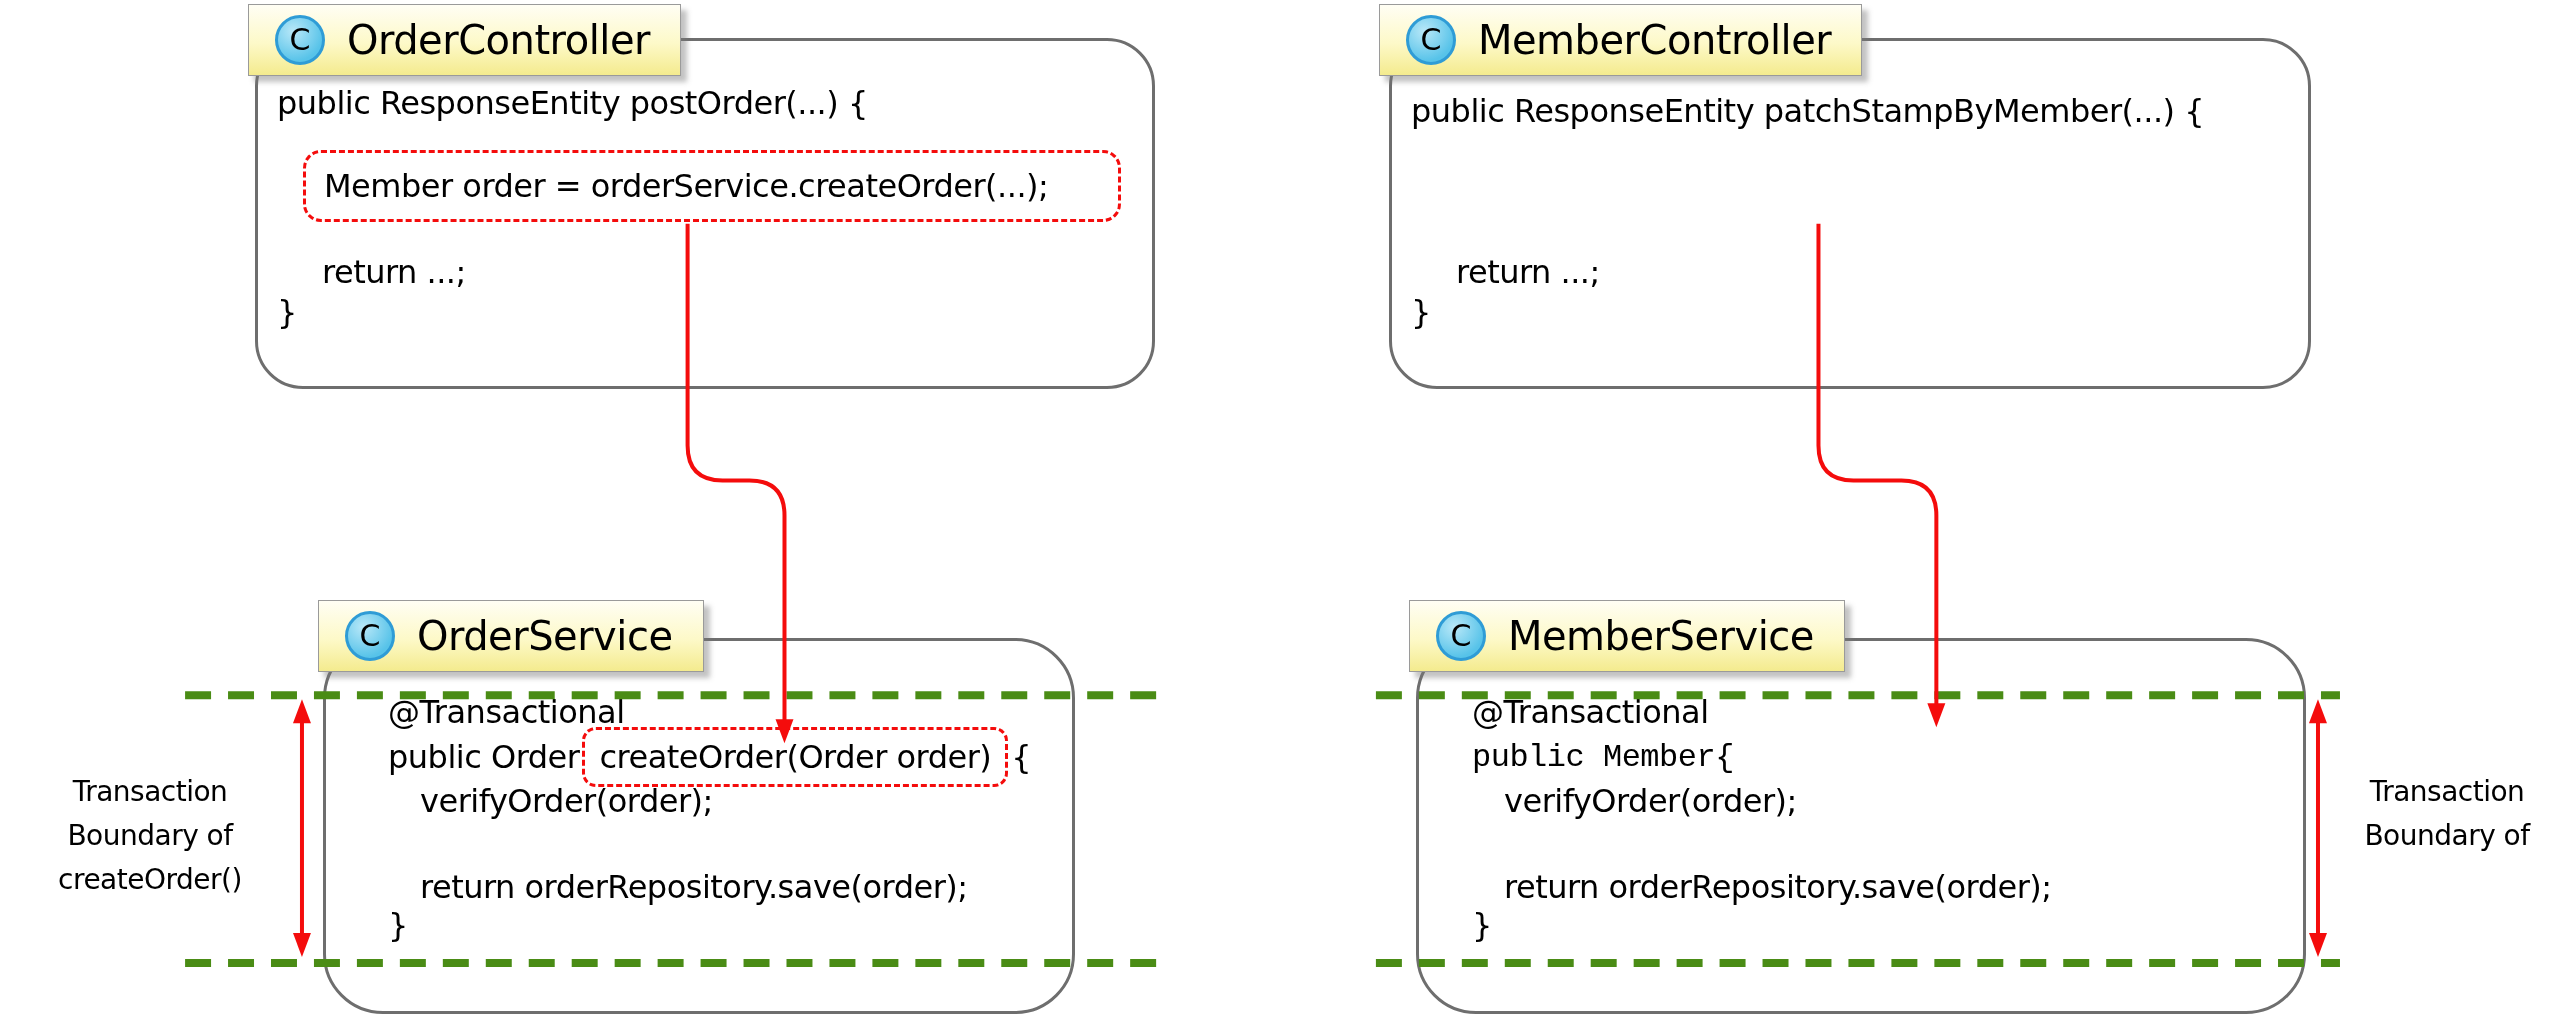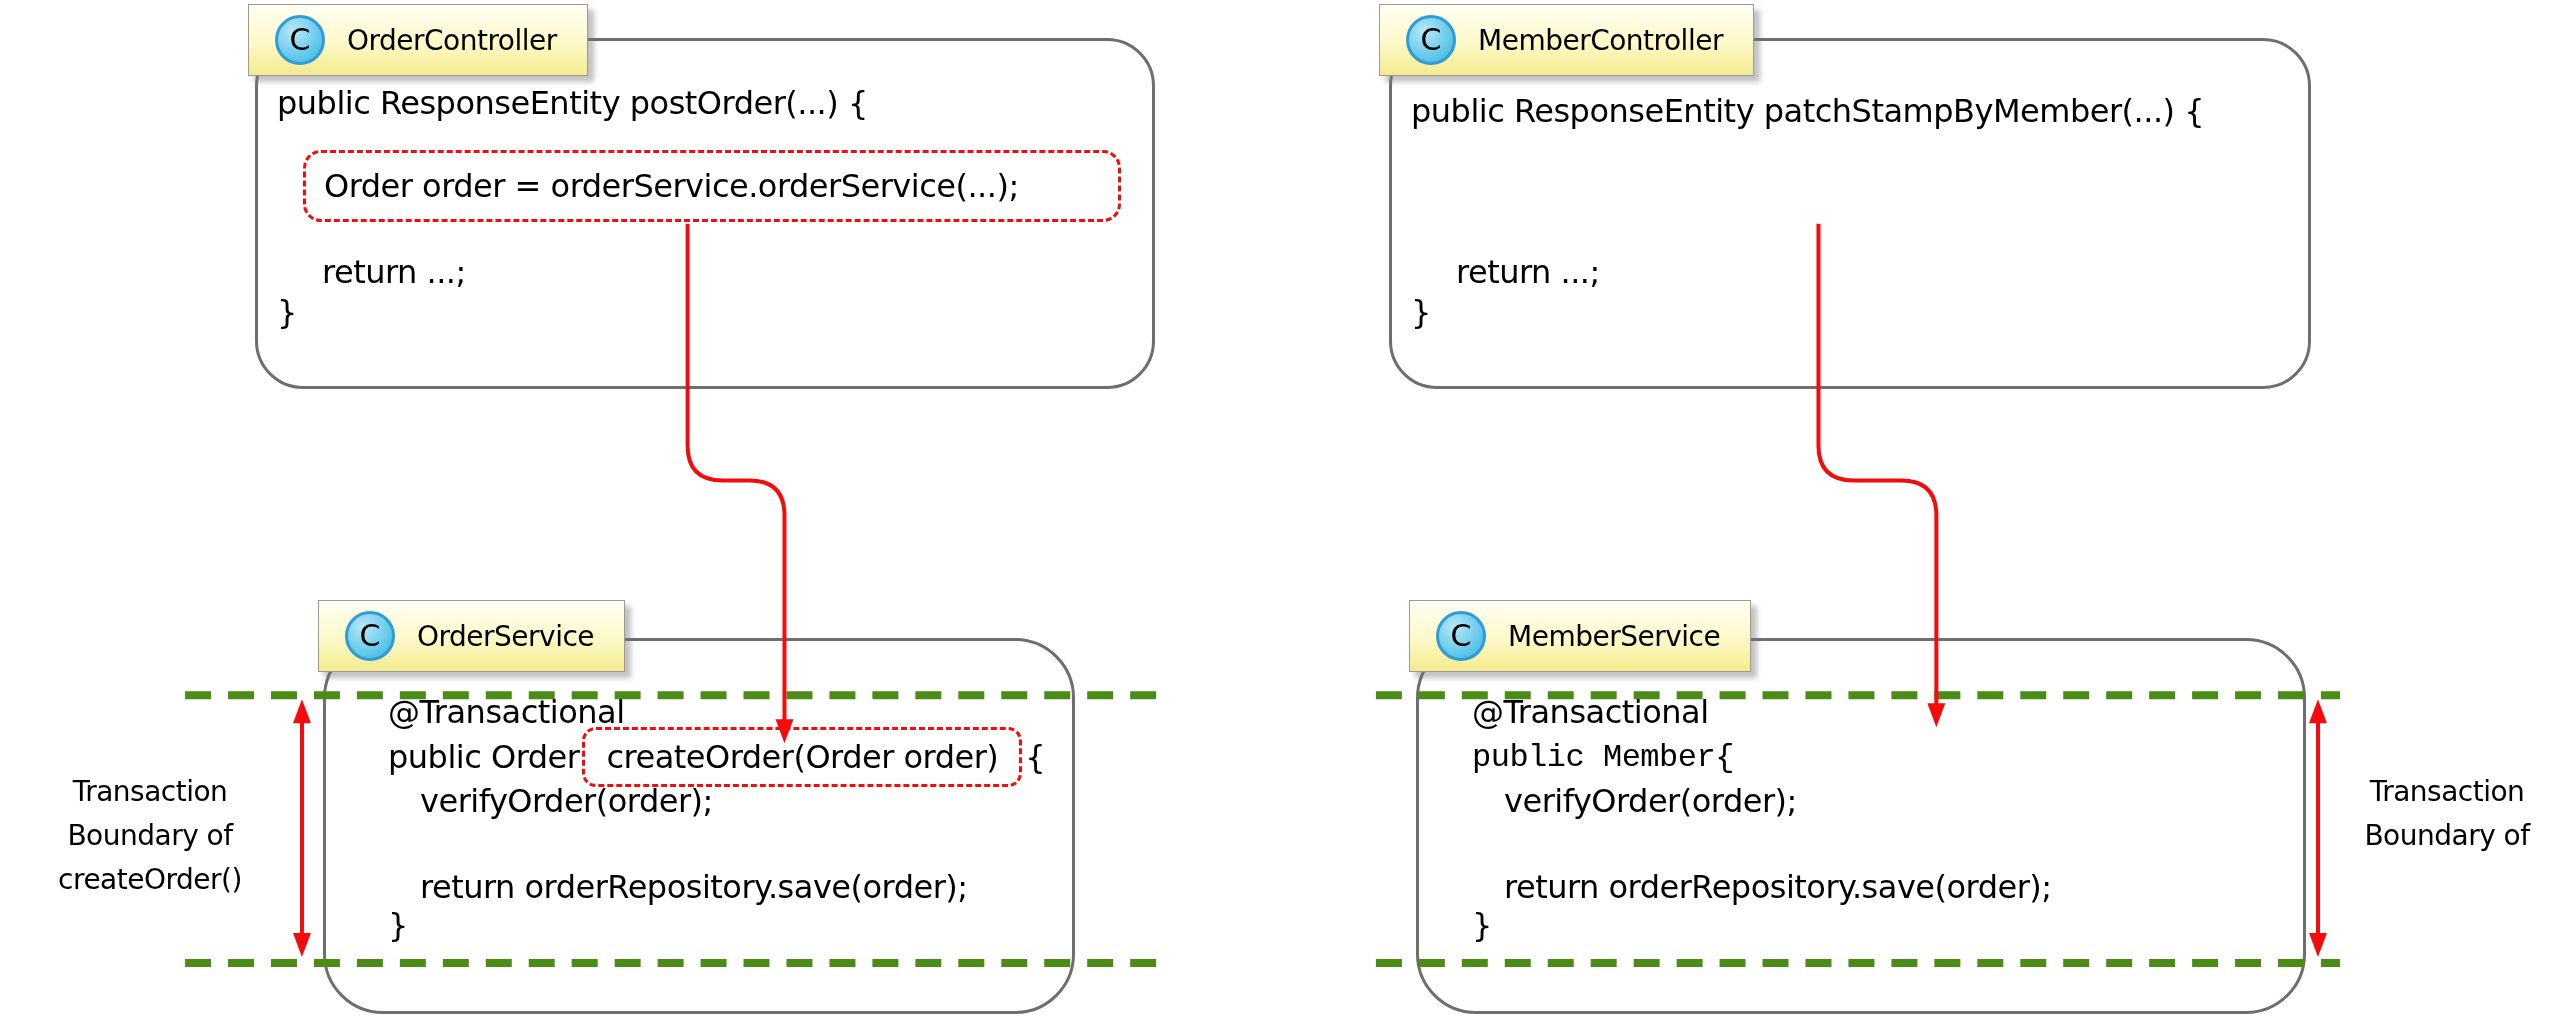--- a/index.html
+++ b/index.html
@@ -24,41 +24,41 @@
     box-shadow:6px 6px 5px rgba(120,120,120,0.45);
     z-index:3;
   }
   .badge .circle {
     width:50px; height:50px; border-radius:50%;
     background:radial-gradient(circle at 35% 30%, #b9e8f8, #57c3e9 72%);
     border:3px solid #2f9cd6; box-sizing:border-box;
     display:flex; align-items:center; justify-content:center;
     font-size:30px; line-height:1; color:#000;
   }
-  .badge .bname { font-size:28px; letter-spacing:-0.5px; white-space:nowrap; }
+  .badge .bname { font-size:40px; letter-spacing:-0.5px; white-space:nowrap; }
 
   
   .code {
     position:absolute; font-size:32px; letter-spacing:-0.5px;
     white-space:nowrap; z-index:2; line-height:40px;
   }
   
   .hl-block {
     position:absolute; border:3px dashed #f40c0c; border-radius:18px;
     display:flex; align-items:center; padding-left:18px; box-sizing:border-box;
     z-index:2; font-size:32px; letter-spacing:-0.5px; white-space:nowrap;
   }
   
   .sig-row {
     position:absolute; display:flex; align-items:center; height:58px;
     font-size:32px; letter-spacing:-0.5px; white-space:nowrap; z-index:2;
   }
   .hl-inline {
     border:3px dashed #f40c0c; border-radius:14px;
-    padding:8px 21px; margin:0 3px;
+    padding:8px 14px; margin:0 3px;
   }
   
   .blabel {
     position:absolute; font-size:28px; line-height:44px; text-align:center;
     letter-spacing:-0.5px; z-index:2;
   }
   
   .overlay {
     position:absolute; left:0; top:0; width:2576px; height:1017px;
     z-index:5; pointer-events:none;
@@ -66,21 +66,21 @@
 </style>
 </head>
 <body>
 
 <div class="canvas">
 
   <div class="class-box ctrl-box" style="left:255px;top:38px;width:894px;height:345px;"></div>
 
   <div class="code" style="left:277px;top:83px;">public ResponseEntity postOrder(...) {</div>
   <div class="hl-block" style="left:303px;top:150px;width:818px;height:72px;">
-    <span>Order order = orderService.orderService(...);</span>
+    <span>Member order = orderService.createOrder(...);</span>
   </div>
   <div class="code" style="left:322px;top:252px;">return ...;</div>
   <div class="code" style="left:277px;top:292px;">}</div>
 
   <div class="badge" style="left:248px;top:4px;">
     <span class="circle">
       <span>C</span>
     </span>
     <span class="bname">OrderController</span>
   </div>

